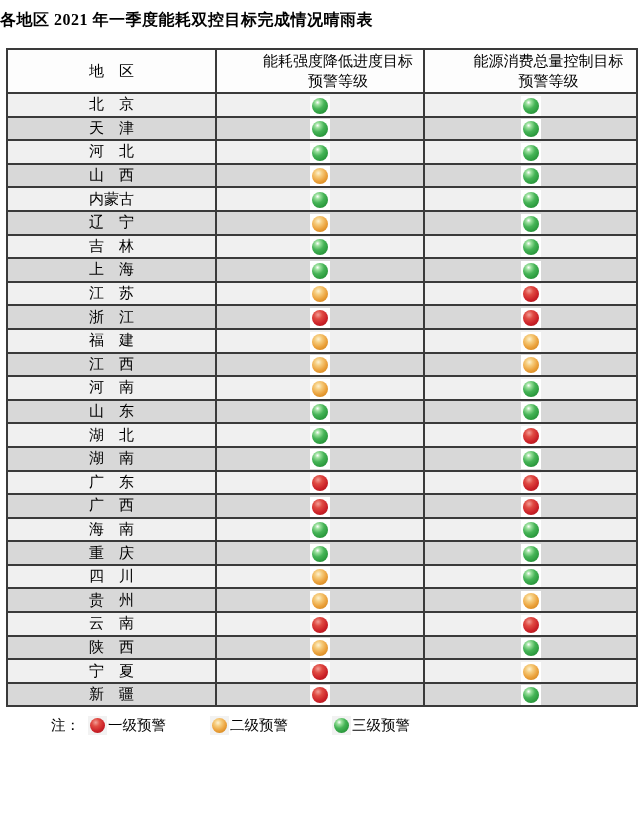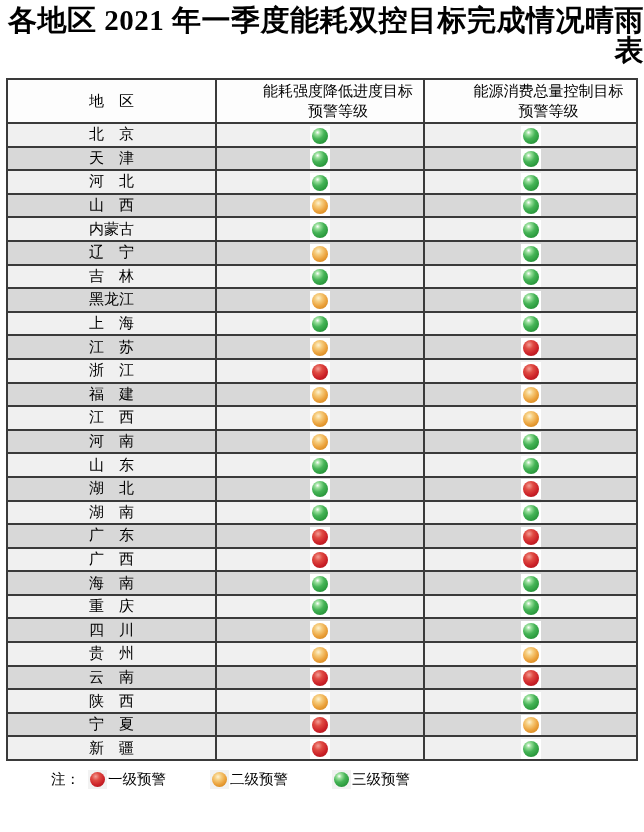--- a/index.html
+++ b/index.html
@@ -11,22 +11,22 @@
     font-family: "Liberation Serif", "DejaVu Serif", serif;
     color: #000000;
   }
   .page {
     width: 644px;
     height: 832px;
     overflow: hidden;
   }
   h1.title {
     margin: 5px 0 13px 0;
-    text-align: right;
-    font-size: 29px;
+    text-align: left;
+    font-size: 16px;
     font-weight: bold;
     letter-spacing: 0.5px;
     line-height: 30px;
   }
   table.barometer {
     border-collapse: collapse;
     width: 588px;
     margin: 0 auto;
     table-layout: fixed;
     border-radius: 30px;
@@ -178,29 +178,20 @@
               <span class="ball lv-orange"></span>
             </span></td>
           <td><span class="ballbox" title="三级预警">
               <span class="ball lv-green"></span>
             </span></td>
         </tr>
         <tr>
           <td>吉　林</td>
           <td><span class="ballbox" title="三级预警">
               <span class="ball lv-green"></span>
-            </span></td>
-          <td><span class="ballbox" title="三级预警">
-              <span class="ball lv-green"></span>
-            </span></td>
-        </tr>
-        <tr>
-          <td>黑龙江</td>
-          <td><span class="ballbox" title="二级预警">
-              <span class="ball lv-orange"></span>
             </span></td>
           <td><span class="ballbox" title="三级预警">
               <span class="ball lv-green"></span>
             </span></td>
         </tr>
         <tr>
           <td>上　海</td>
           <td><span class="ballbox" title="三级预警">
               <span class="ball lv-green"></span>
             </span></td>

